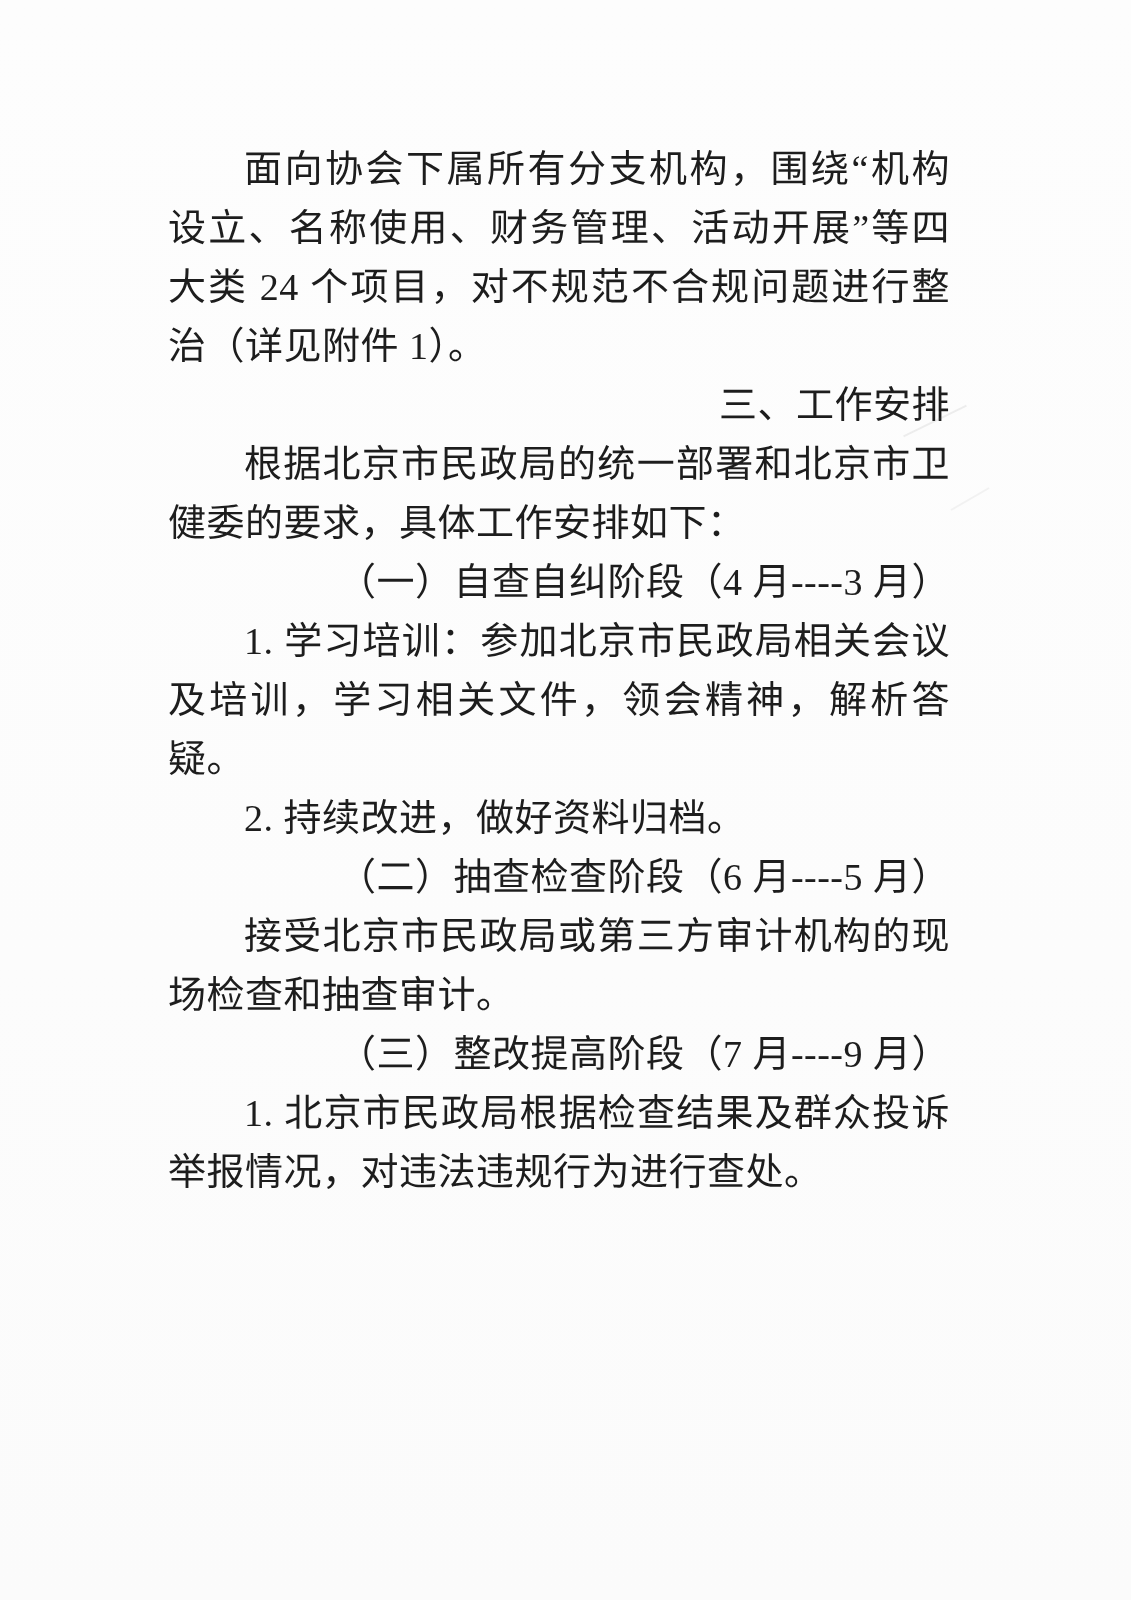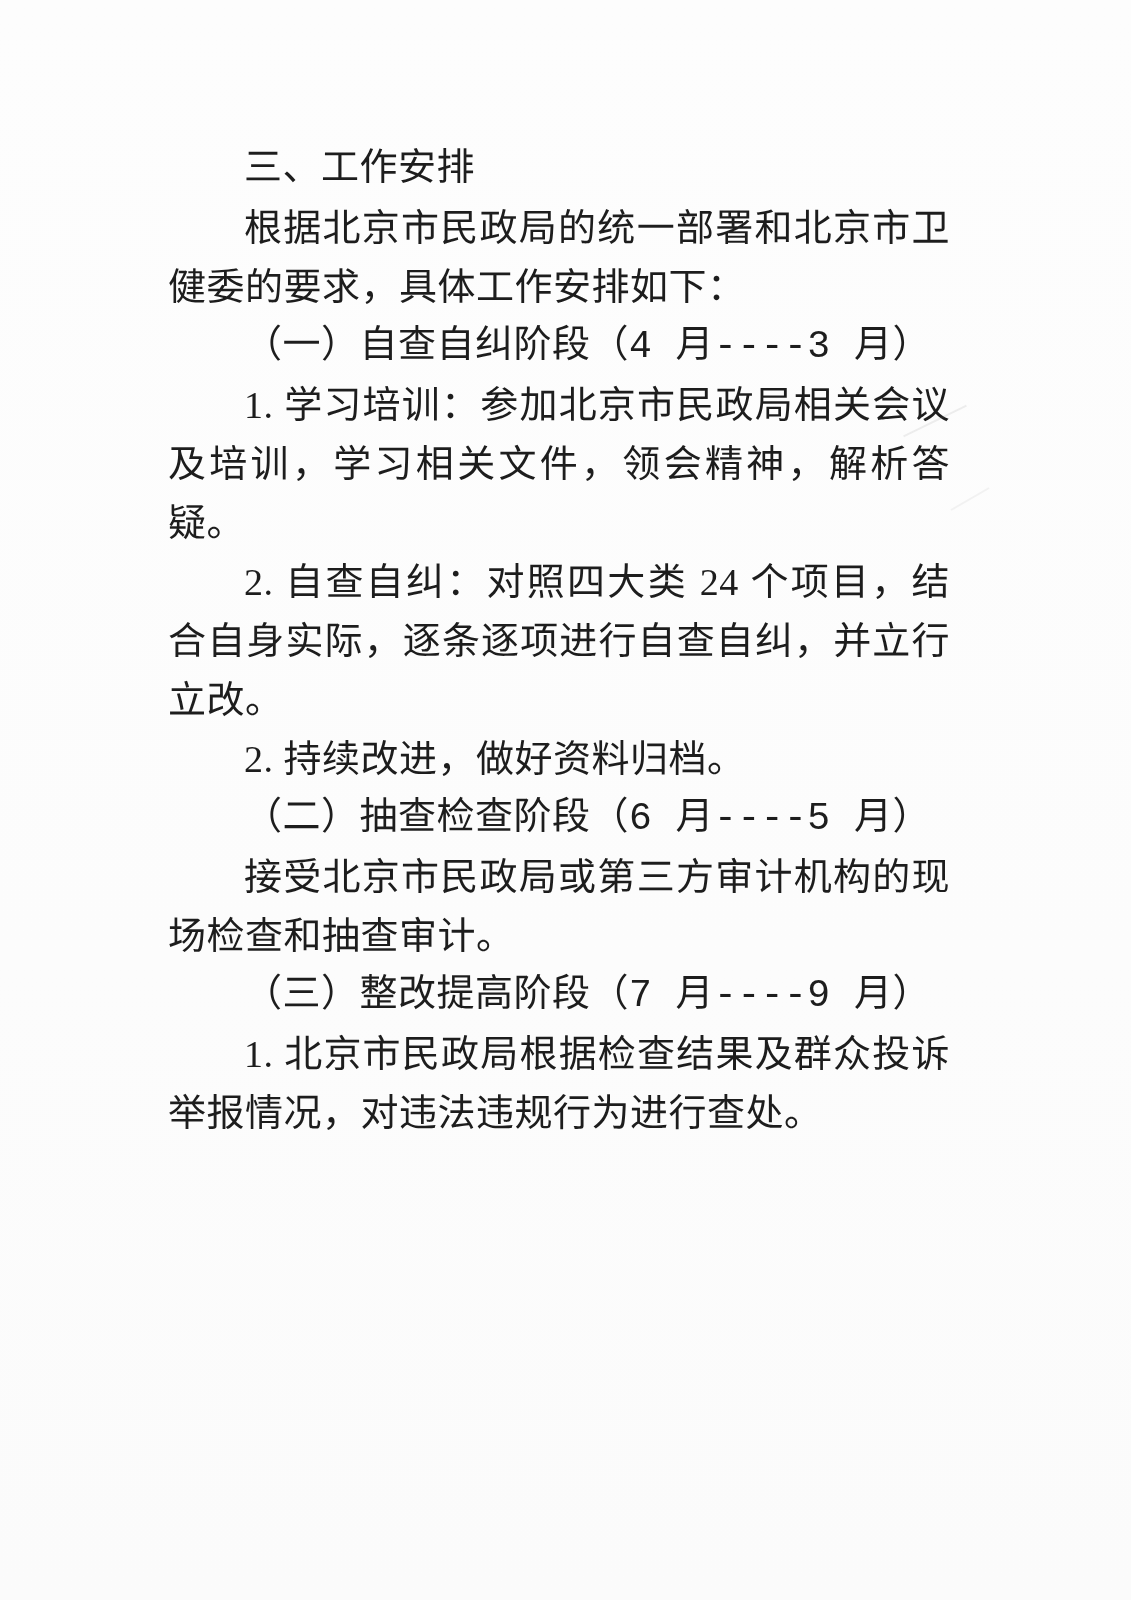--- a/index.html
+++ b/index.html
@@ -31,22 +31,21 @@
     letter-spacing: 0.5px;
     word-break: break-all;
   }
   .para {
     margin: 0;
     padding: 0;
     text-indent: 2em;
   }
   .para.heading,
   .para.subheading {
-    text-align: left;
-    font-family: Liberation Mono, monospace;
+    text-align: right;
   }
   .scan-artifact {
     position: absolute;
     background: rgba(120, 120, 120, 0.12);
     pointer-events: none;
   }
   .artifact-1 {
     left: 900px;
     top: 420px;
     width: 70px;
@@ -60,25 +59,25 @@
     height: 2px;
     transform: rotate(-30deg);
     background: rgba(120, 120, 120, 0.08);
   }
 </style>
 </head>
 <body>
 
 <div class="page">
   <div class="text-block">
+      <p class="para body">面向协会下属所有分支机构，围绕“机构设立、名称使用、财务管理、活动开展”等四大类 24 个项目，对不规范不合规问题进行整治（详见附件 1）。</p>
       <p class="para heading">三、工作安排</p>
       <p class="para body">根据北京市民政局的统一部署和北京市卫健委的要求，具体工作安排如下：</p>
       <p class="para subheading">（一）自查自纠阶段（4 月----3 月）</p>
       <p class="para body">1. 学习培训：参加北京市民政局相关会议及培训，学习相关文件，领会精神，解析答疑。</p>
-      <p class="para body">2. 自查自纠：对照四大类 24 个项目，结合自身实际，逐条逐项进行自查自纠，并立行立改。</p>
       <p class="para body">2. 持续改进，做好资料归档。</p>
       <p class="para subheading">（二）抽查检查阶段（6 月----5 月）</p>
       <p class="para body">接受北京市民政局或第三方审计机构的现场检查和抽查审计。</p>
       <p class="para subheading">（三）整改提高阶段（7 月----9 月）</p>
       <p class="para body">1. 北京市民政局根据检查结果及群众投诉举报情况，对违法违规行为进行查处。</p>
     </div>
   <div class="scan-artifact artifact-1"></div>
   <div class="scan-artifact artifact-2"></div>
 </div>
 

